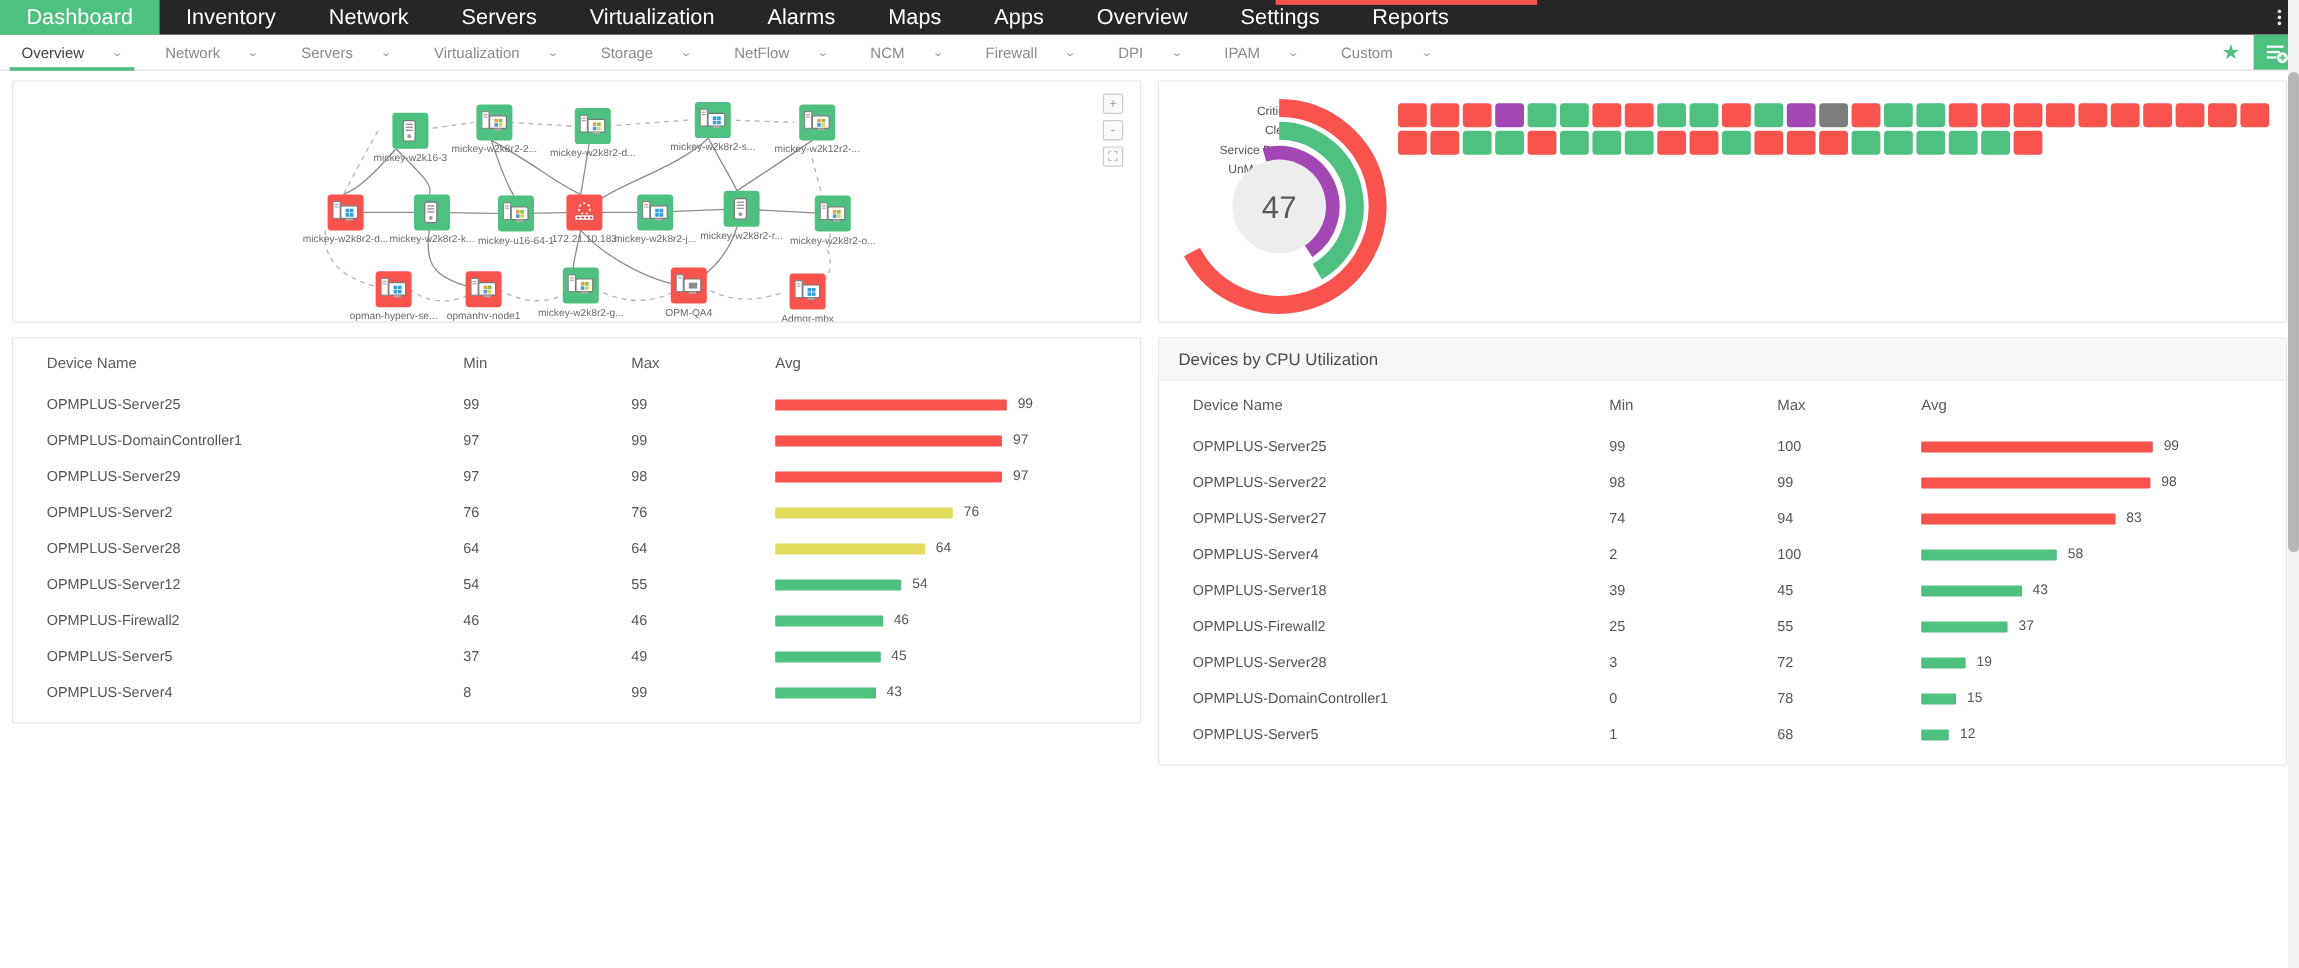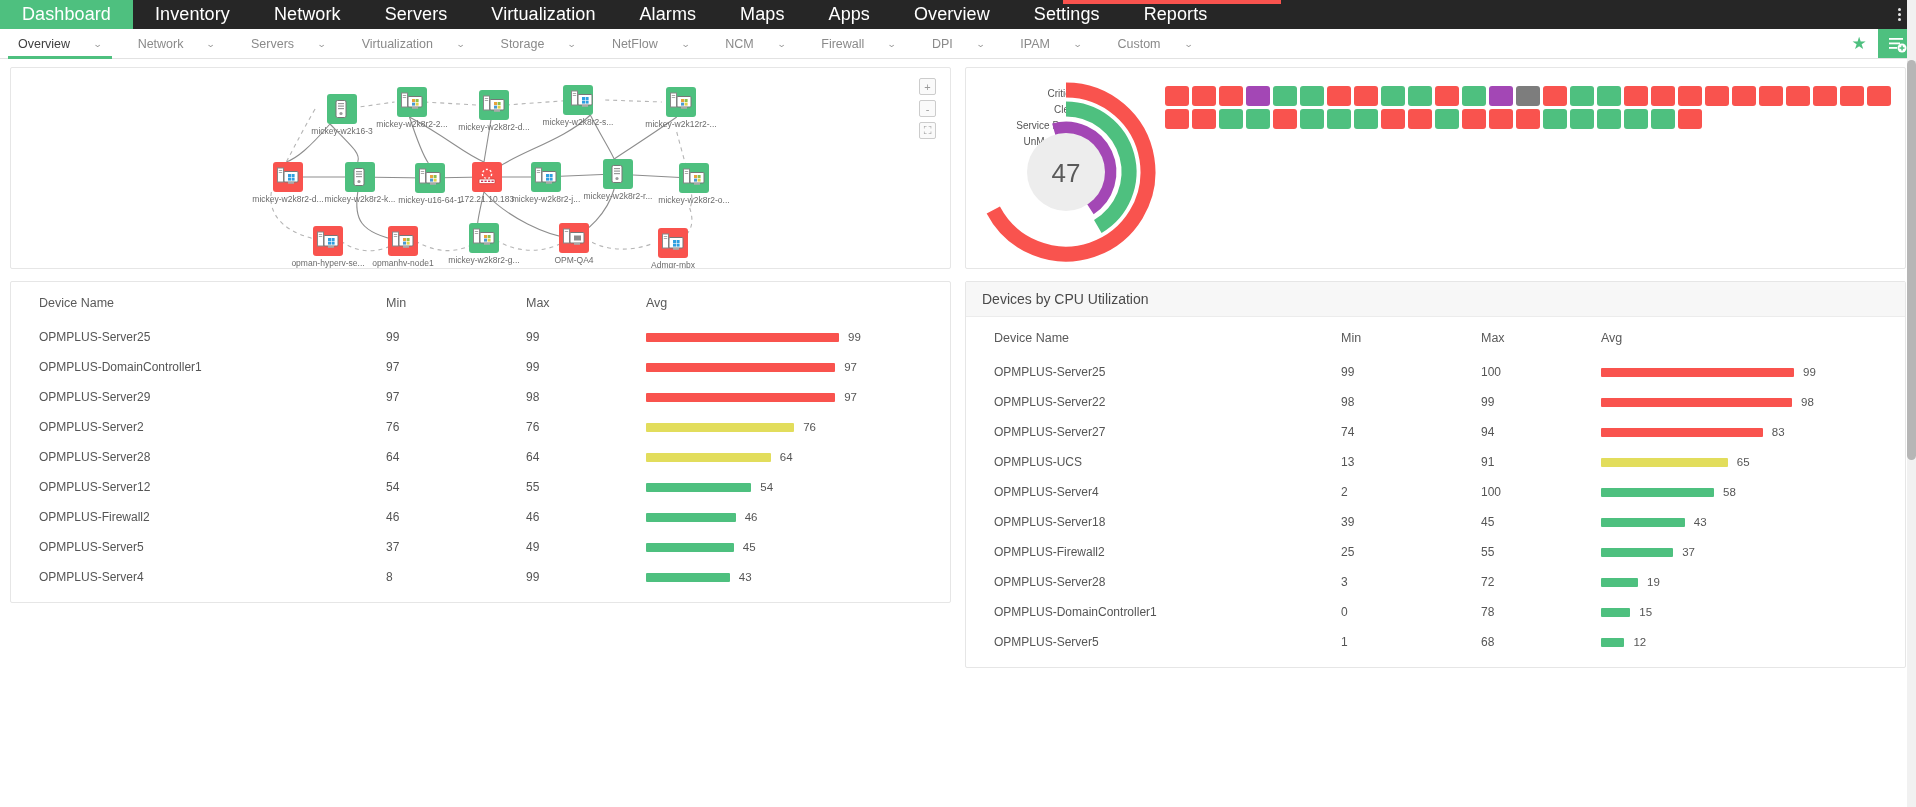--- a/index.html
+++ b/index.html
@@ -275,21 +275,21 @@
                   <g transform="translate(11,7)">
                     <rect x="0" y="0" width="3" height="3" fill="#e8a33d"></rect>
                     <rect x="3.6" y="0" width="3" height="3" fill="#8fbf4a"></rect>
                     <rect x="0" y="3.6" width="3" height="3" fill="#4a9bd1"></rect>
                     <rect x="3.6" y="3.6" width="3" height="3" fill="#e0d24a"></rect>
                   </g>
                   <rect x="11" y="15" width="6" height="1.8" fill="#aaa"></rect>
                 </svg></span>
               <span class="nlabel">mickey-w2k8r2-d...</span>
             </div>
-            <div class="node ok" style="left: 552px; top: 17px; justify-content: flex-end;">
+            <div class="node ok" style="left: 568px; top: 17px;">
               <span class="glyph"><svg width="22" height="20" viewBox="0 0 22 20">
                   <rect x="0.5" y="1" width="6" height="14" fill="#fff" stroke="#888" stroke-width="1"></rect>
                   <rect x="1.8" y="3" width="3.4" height="1" fill="#aaa"></rect>
                   <rect x="1.8" y="5" width="3.4" height="1" fill="#aaa"></rect>
                   <rect x="7" y="4.5" width="14" height="10.5" rx="1" fill="#fff" stroke="#777" stroke-width="1"></rect>
                   <g transform="translate(11,7)" fill="#2f9fe0">
                     <rect x="0" y="0" width="3" height="3"></rect>
                     <rect x="3.6" y="0" width="3" height="3"></rect>
                     <rect x="0" y="3.6" width="3" height="3"></rect>
                     <rect x="3.6" y="3.6" width="3" height="3"></rect>
@@ -729,31 +729,20 @@
                 <td class="c-min">74</td>
                 <td class="c-max">94</td>
                 <td>
                   <div class="bar-wrap">
                     <div class="bar red" style="width: 161.85px;"></div>
                     <span class="bar-val">83</span>
                   </div>
                 </td>
               </tr>
               <tr>
-                <td class="c-name">OPMPLUS-UCS</td>
-                <td class="c-min">13</td>
-                <td class="c-max">91</td>
-                <td>
-                  <div class="bar-wrap">
-                    <div class="bar yel" style="width: 126.75px;"></div>
-                    <span class="bar-val">65</span>
-                  </div>
-                </td>
-              </tr>
-              <tr>
                 <td class="c-name">OPMPLUS-Server4</td>
                 <td class="c-min">2</td>
                 <td class="c-max">100</td>
                 <td>
                   <div class="bar-wrap">
                     <div class="bar grn" style="width: 113.1px;"></div>
                     <span class="bar-val">58</span>
                   </div>
                 </td>
               </tr>

